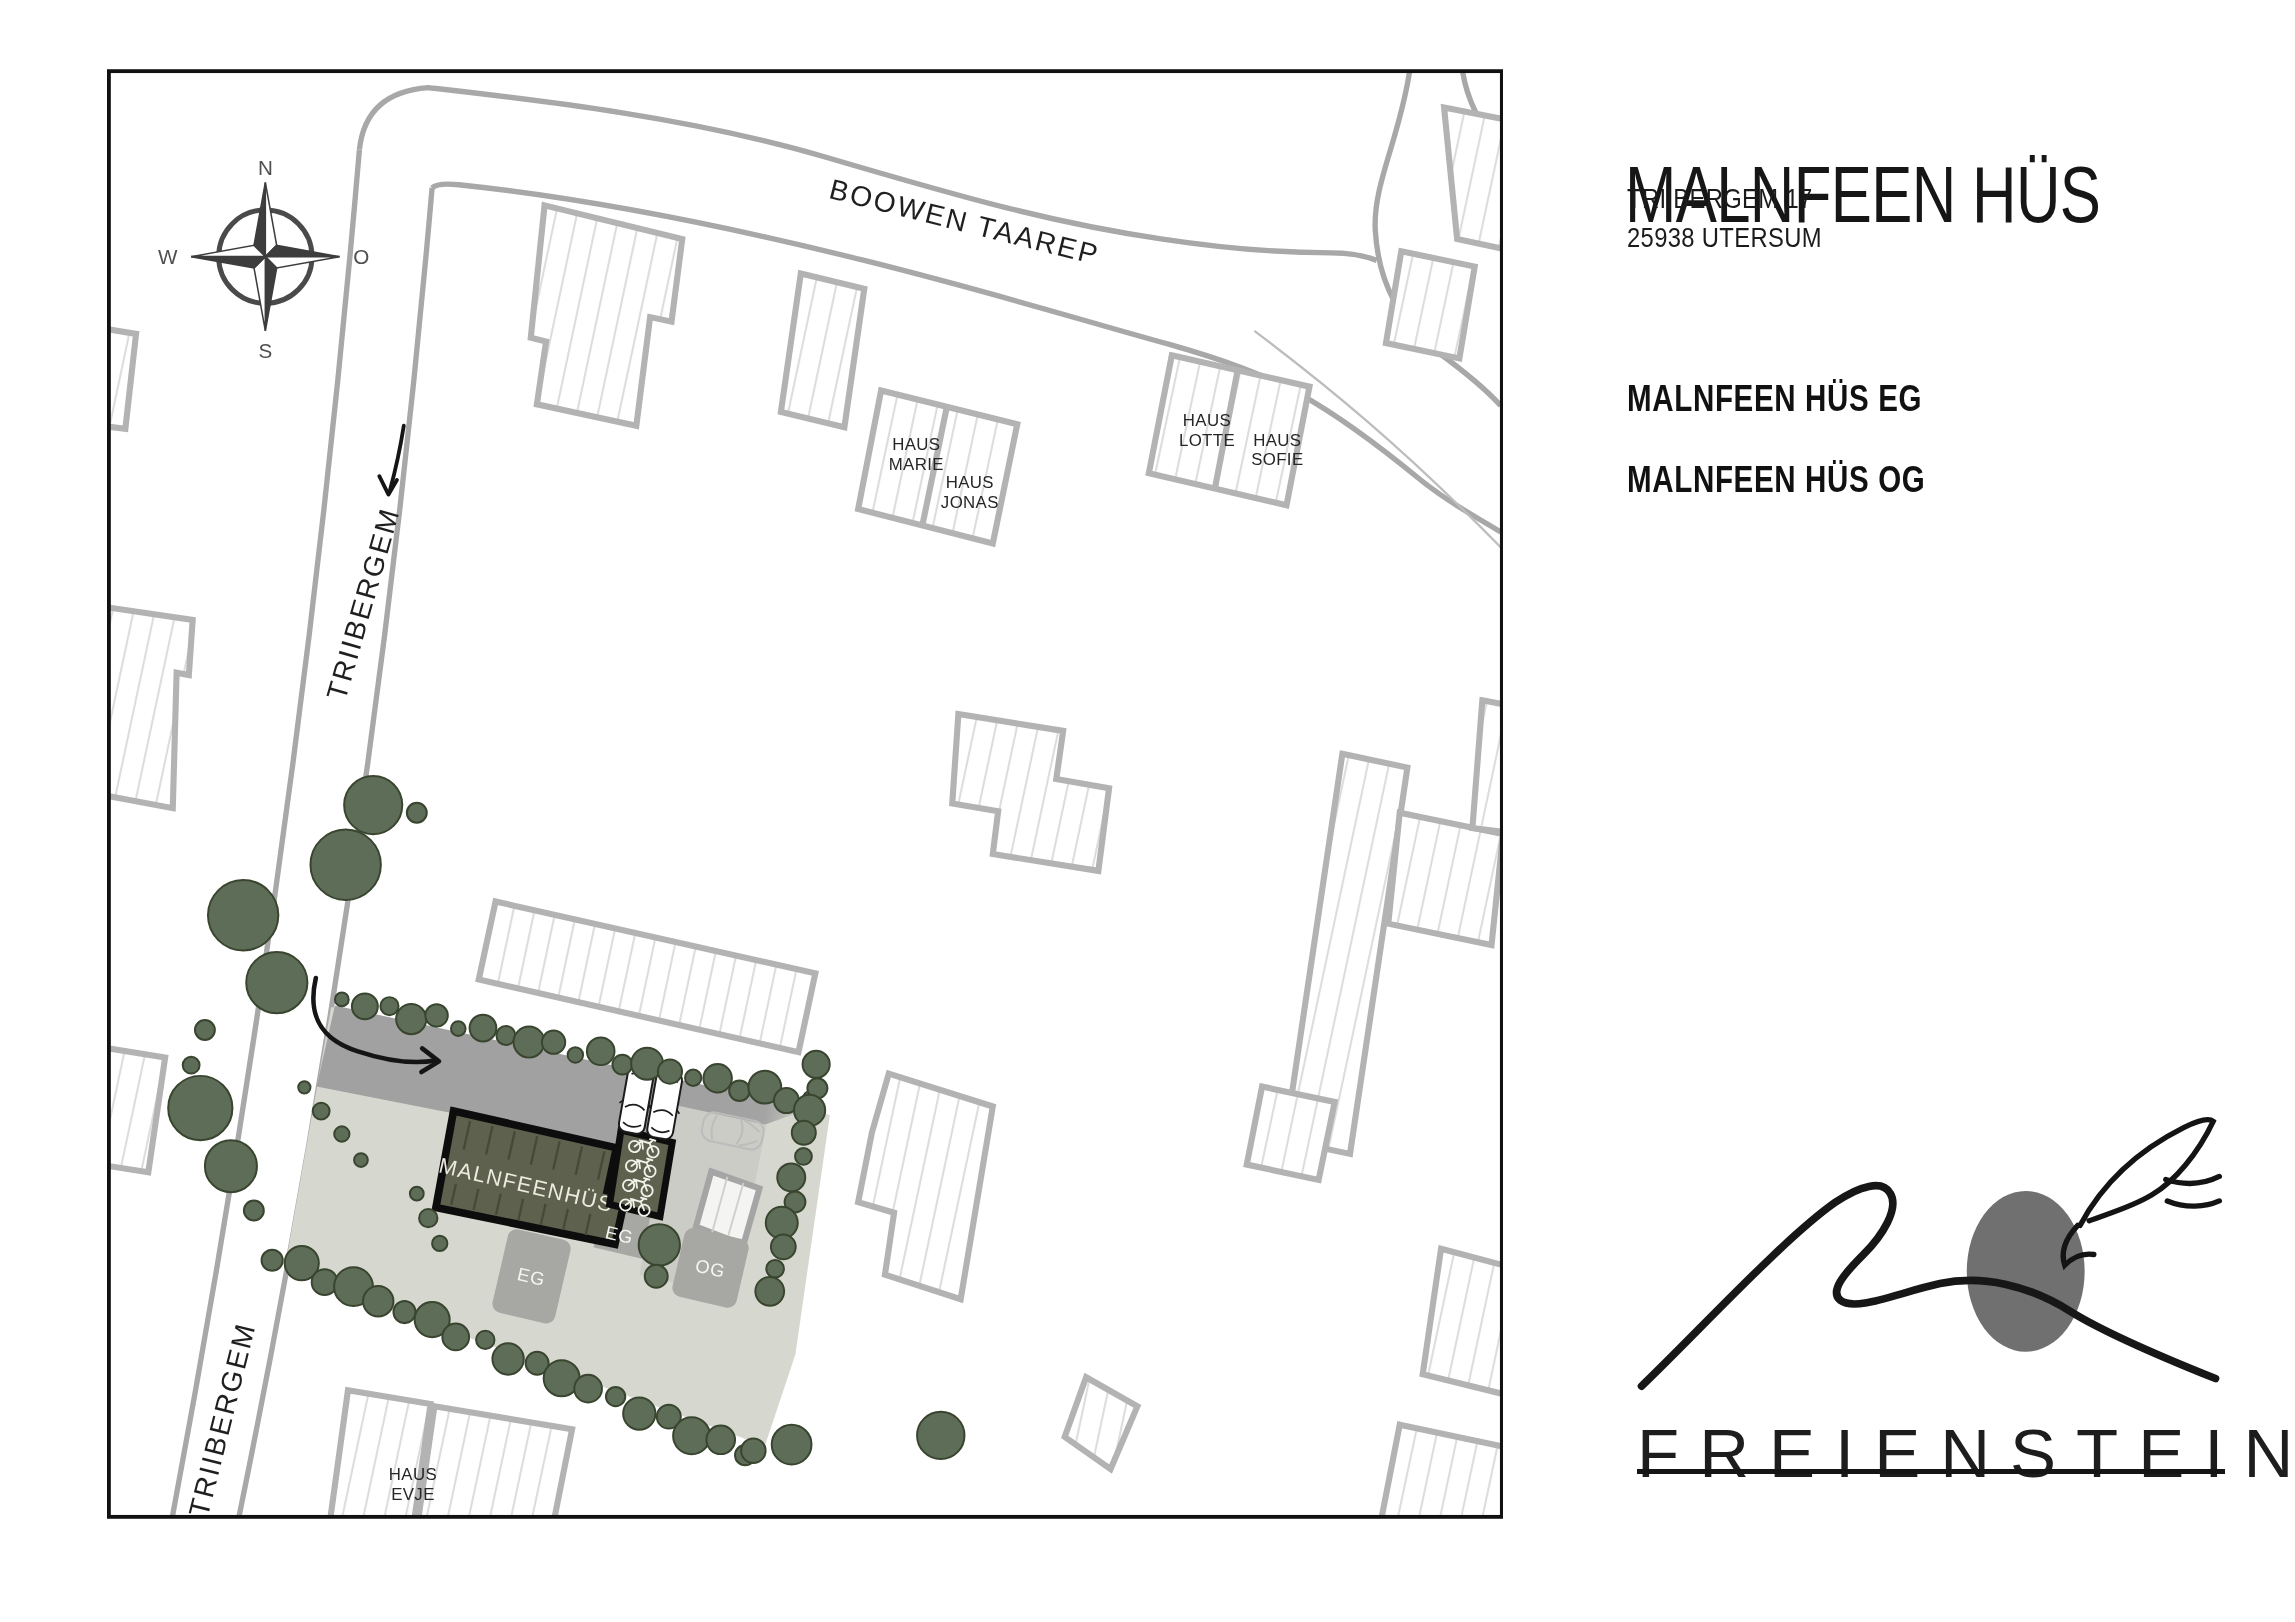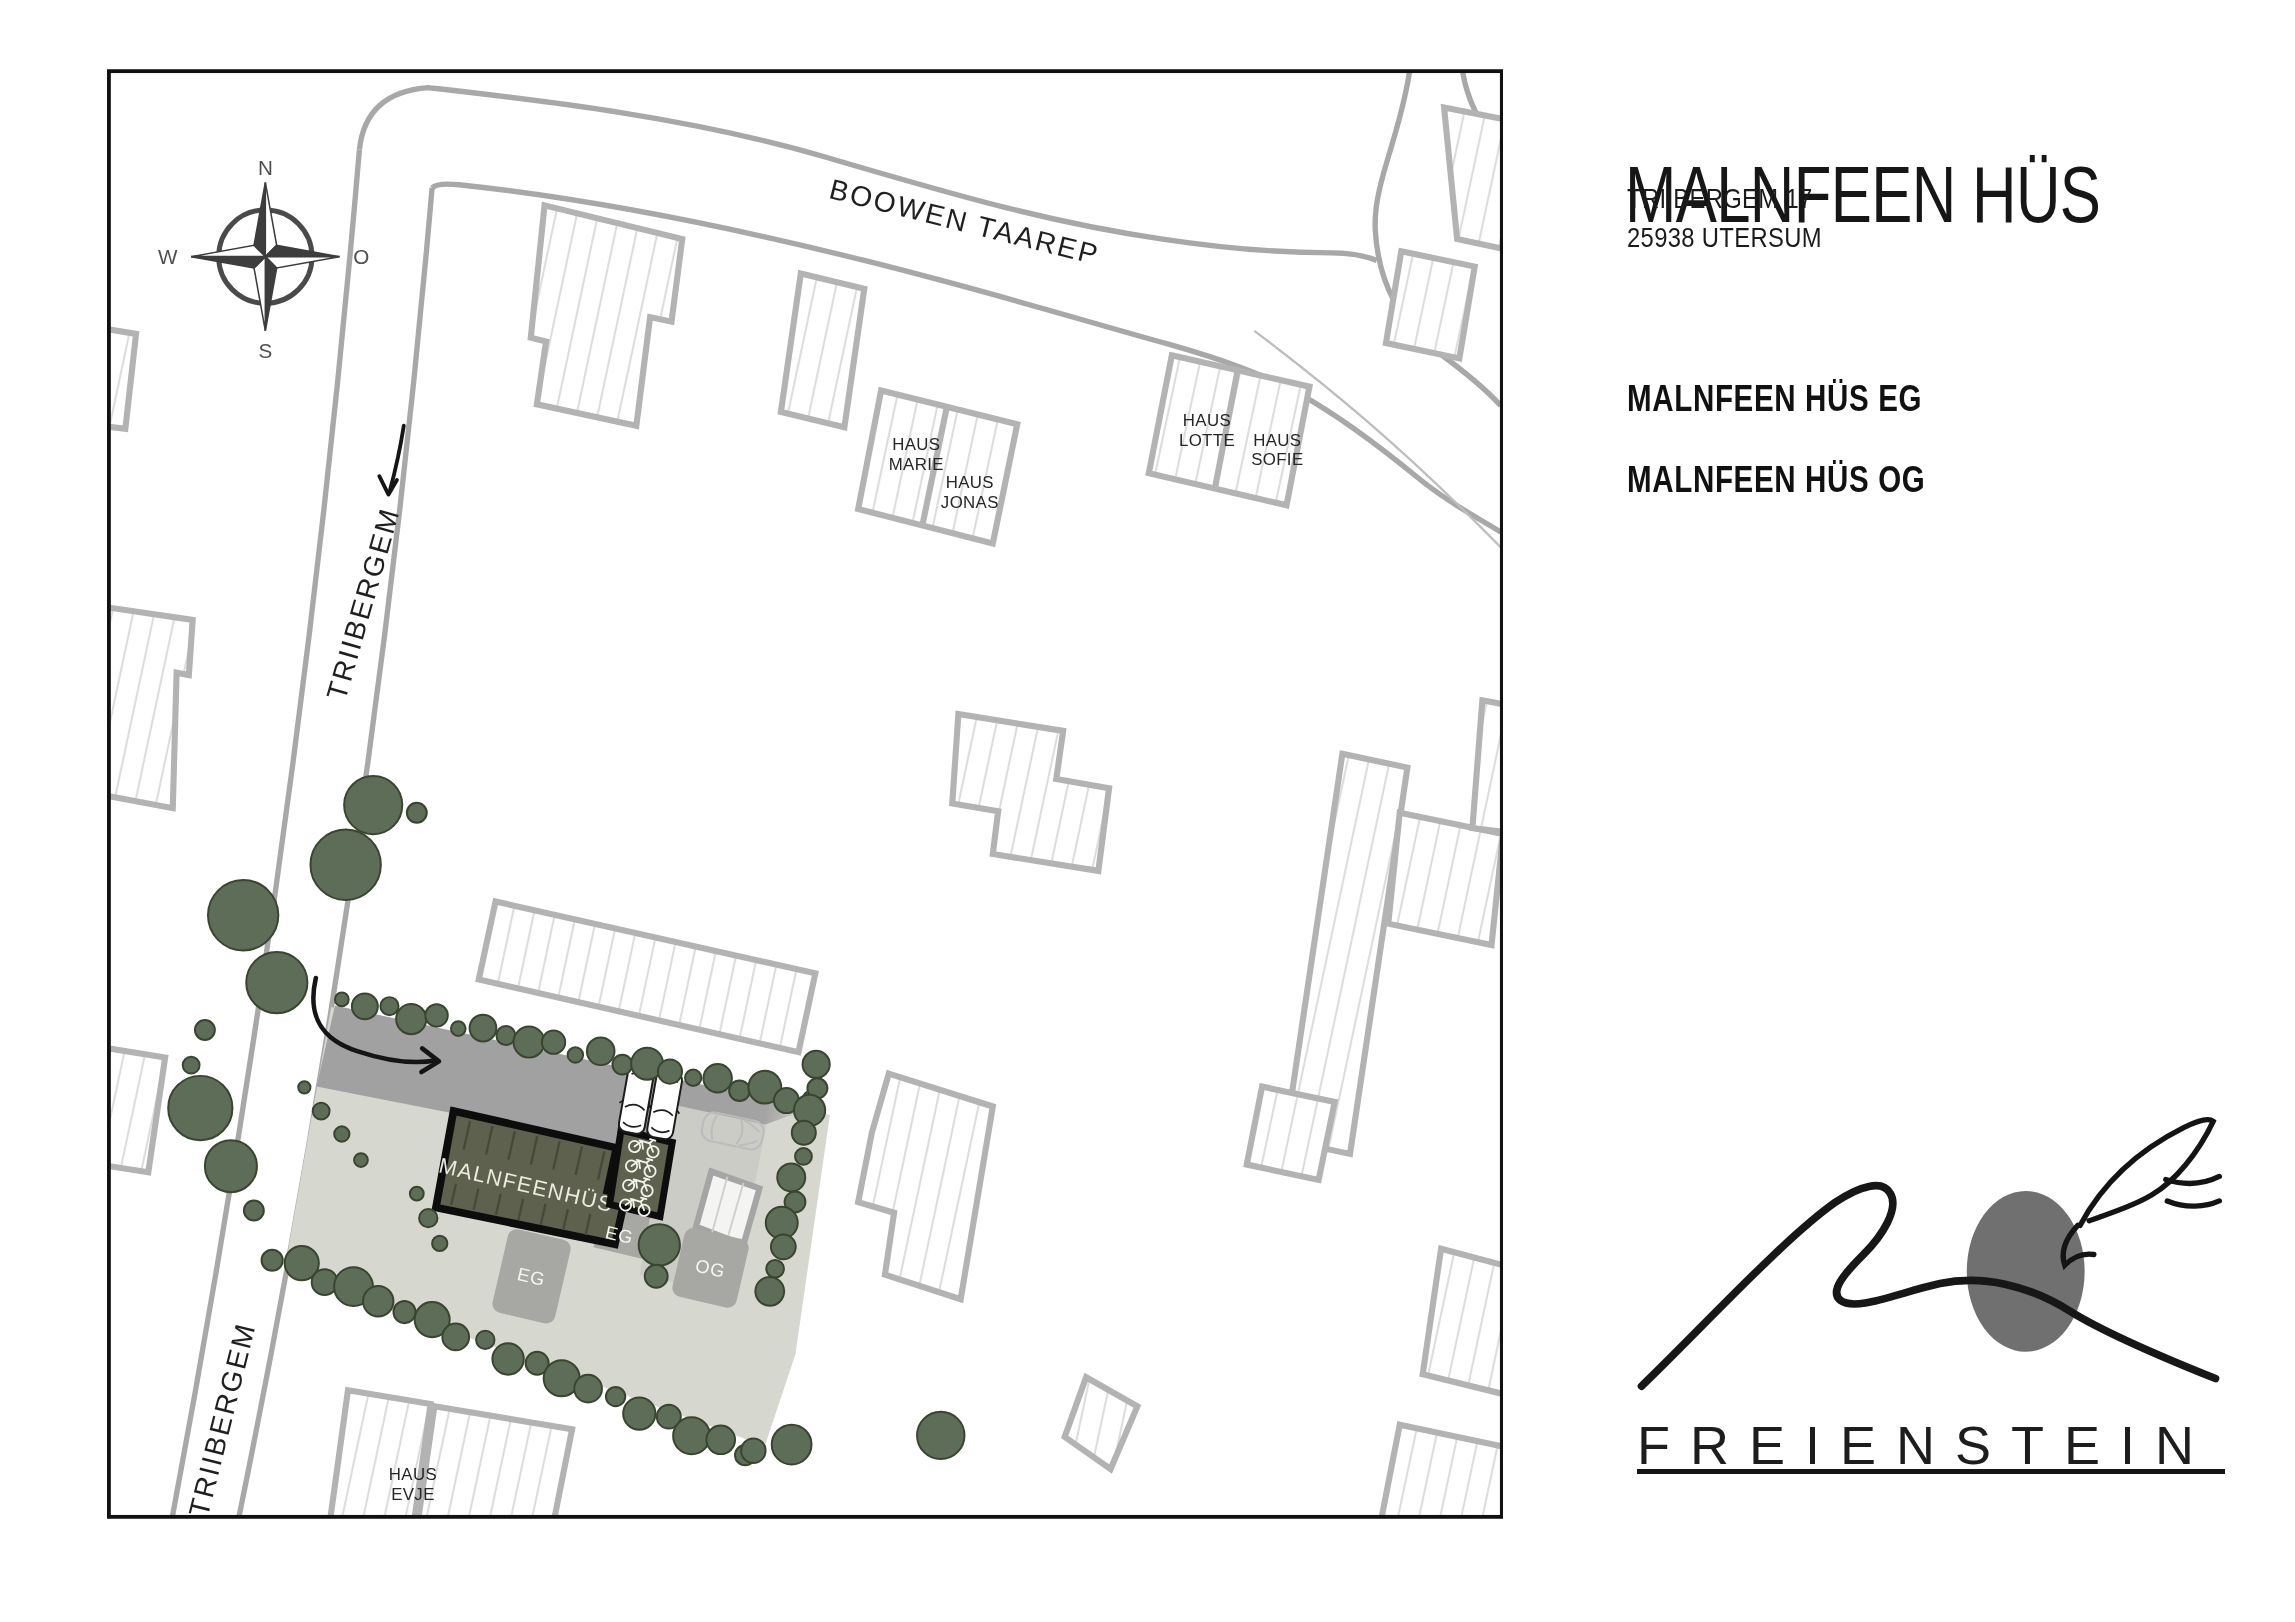--- a/index.html
+++ b/index.html
@@ -7,21 +7,21 @@
   .map{position:absolute;left:107px;top:69px;}
   .map text{font-family:"Liberation Sans",sans-serif;}
   .panel-title{position:absolute;left:1625px;top:96px;font-size:79px;font-weight:400;color:#161616;
     letter-spacing:-0.8px;transform:scaleX(.78);transform-origin:left top;white-space:nowrap;}
   .panel-addr{position:absolute;left:1627px;top:179px;font-size:28px;line-height:1.40;color:#1b1b1b;
     letter-spacing:0.4px;transform:scaleX(.85);transform-origin:left top;white-space:nowrap;}
   .floorlink{position:absolute;left:1627px;font-size:36px;font-weight:700;color:#111;
     letter-spacing:0.8px;transform:scaleX(.82);transform-origin:left top;white-space:nowrap;cursor:pointer;}
   .link-eg{top:378px;} .link-og{top:459px;}
   .logo-art{position:absolute;left:1630px;top:1109px;}
-  .logo-brand{position:absolute;left:1637px;top:1414px;width:604px;font-size:54px;font-weight:400;
+  .logo-brand{position:absolute;left:1637px;top:1414px;width:604px;font-size:69px;font-weight:400;
     color:#1d1d1d;letter-spacing:20px;white-space:nowrap;}
   .logo-rule{position:absolute;left:1637px;top:1469px;width:588px;height:4.6px;background:#151515;}
   .logo-tagline{position:absolute;left:1637px;top:1487px;width:588px;text-align:right;font-size:37px;
     color:#2e2e2e;letter-spacing:4.6px;white-space:nowrap;}
 </style>
 </head>
 <body>
 
 <div class="page">
 

